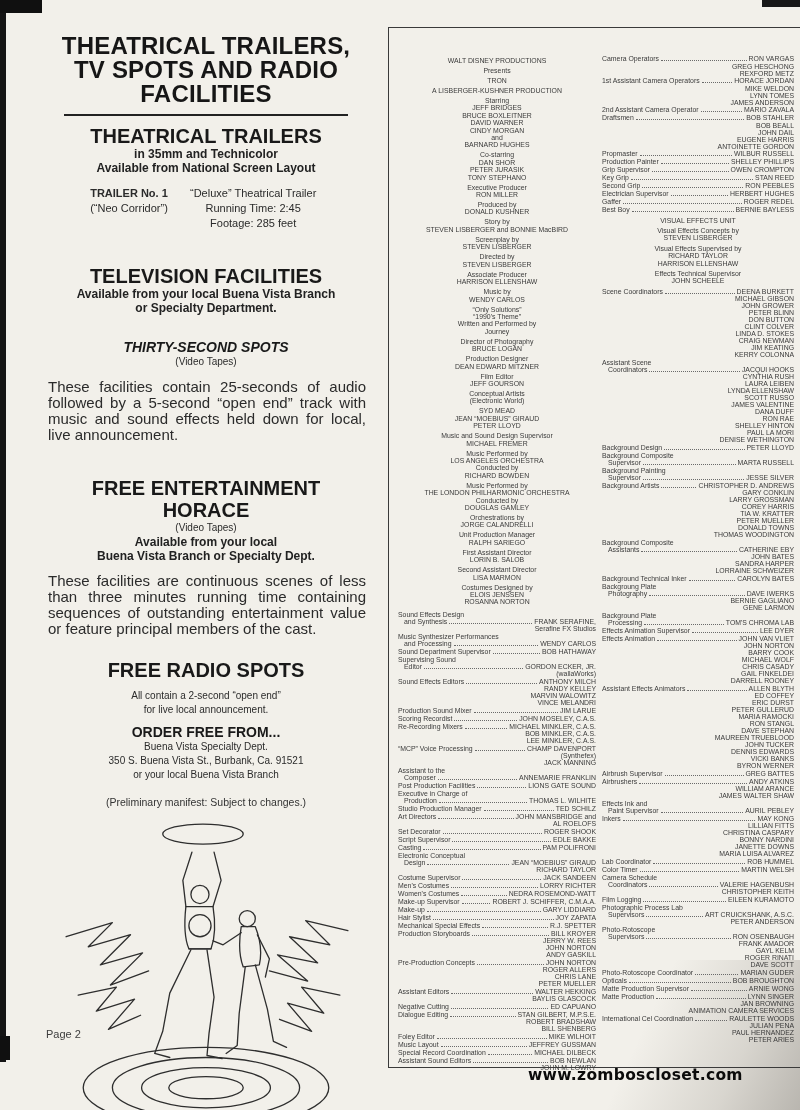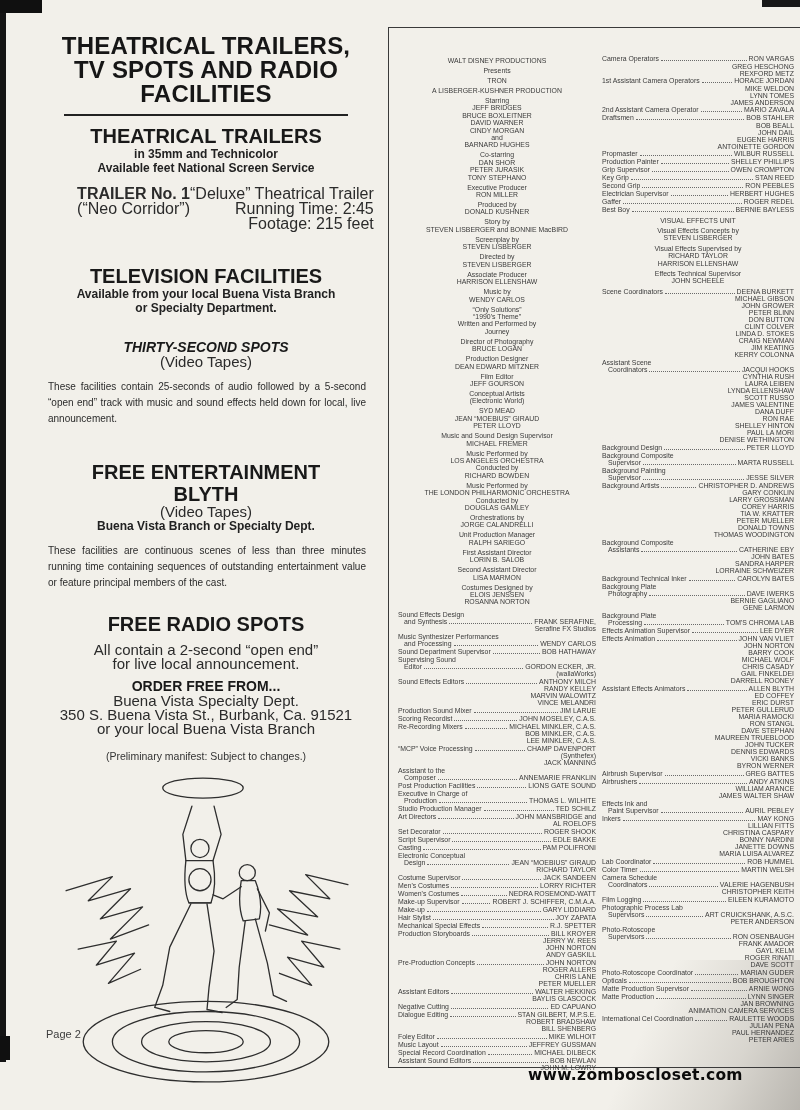--- a/index.html
+++ b/index.html
@@ -11,25 +11,25 @@
   .corner-tr{position:absolute;right:0;top:0;width:38px;height:7px;background:#181818;}
   .notch-bl{position:absolute;left:0;top:1036px;width:10px;height:24px;background:#101010;}
   .scan-shade{position:absolute;right:0;bottom:0;width:230px;height:150px;
     background:linear-gradient(115deg,rgba(0,0,0,0) 35%,rgba(125,119,110,0.22) 72%,rgba(92,87,80,0.38) 100%);}
   
   .leftcol{position:absolute;left:38px;top:34px;width:336px;text-align:center;color:#222;}
   .main-title{font-size:24px;line-height:24px;font-weight:700;color:#161616;letter-spacing:.2px;margin:0;}
   .rule{border:0;border-top:2px solid #222;margin:8px 26px 0 26px;}
   .sec-h{font-size:20px;line-height:22px;font-weight:700;color:#191919;margin:0;}
   .sub-b{font-size:12px;line-height:14px;font-weight:700;color:#222;}
-  .sub-r{font-size:15px;line-height:14px;color:#2b2b2b;}
+  .sub-r{font-size:10px;line-height:14px;color:#2b2b2b;}
   .mt34{margin-top:34px;} .mt24{margin-top:24px;font-style:italic;} .mt22{margin-top:22px;} .mt14{margin-top:14px;} .mt9{margin-top:9px;} .mt8{margin-top:8px;} .mt6{margin-top:7px;}
-  .para{font-size:10px;line-height:16px;text-align:justify;color:#2b2b2b;
+  .para{font-size:15px;line-height:16px;text-align:justify;color:#2b2b2b;
         width:318px;margin:10px 0 0 10px;}
-  .trailer-row{display:flex;text-align:right;margin:11px 0 12px 30px;font-size:16px;line-height:15px;color:#2b2b2b;}
+  .trailer-row{display:flex;text-align:center;margin:11px 0 12px 30px;font-size:11px;line-height:15px;color:#2b2b2b;}
   .trailer-left{width:122px;}
   .spots-h{font-size:14px;line-height:16px;font-weight:700;color:#191919;}
   .note{font-size:10.5px;color:#333;}
   .illu{margin-top:10px;}
   
   .credits-box{position:absolute;left:388px;top:27px;width:412px;height:1039px;
     border-top:1.5px solid #3a3a3a;border-left:1.5px solid #3a3a3a;border-bottom:1.5px solid #3a3a3a;}
   .midcol{position:absolute;left:398px;top:57px;width:198px;font-size:6.9px;color:#3a3a3a;}
   .rightcol{position:absolute;left:602px;top:55px;width:192px;font-size:6.9px;color:#3a3a3a;}
   .credit-block{text-align:center;margin-bottom:2.6px;}
@@ -67,45 +67,46 @@
   <div class="leftcol">
     <h1 class="main-title">
       <div>THEATRICAL TRAILERS,</div>
       <div>TV SPOTS AND RADIO</div>
       <div>FACILITIES</div>
     </h1>
     <hr class="rule">
 
     <div class="sec-h mt9">THEATRICAL TRAILERS</div>
     <div class="sub-b">in 35mm and Technicolor</div>
-    <div class="sub-b">Available feet National Screen Service</div>
+    <div class="sub-b">Available from National Screen Layout</div>
 
     <div class="trailer-row">
       <div class="trailer-left">
         <div style="font-weight:700">TRAILER No. 1</div>
         <div>(“Neo Corridor”)</div>
       </div>
       <div>
         <div>“Deluxe” Theatrical Trailer</div>
         <div>Running Time: 2:45</div>
-        <div>Footage: 215 feet</div>
+        <div>Footage: 285 feet</div>
       </div>
     </div>
 
     <div class="sec-h mt34">TELEVISION FACILITIES</div>
     <div class="sub-b">Available from your local Buena Vista Branch</div>
     <div class="sub-b">or Specialty Department.</div>
 
     <div class="spots-h mt24">THIRTY-SECOND SPOTS</div>
     <div class="sub-r">(Video Tapes)</div>
     <p class="para">These facilities contain 25-seconds of audio followed by a 5-second “open end” track with music and sound effects held down for local, live announcement.</p>
 
     <div class="sec-h mt34">FREE ENTERTAINMENT</div>
-    <div class="sec-h">BLYTH</div>
+    <div class="sec-h">HORACE</div>
     <div class="sub-r">(Video Tapes)</div>
+    <div class="sub-b">Available from your local</div>
     <div class="sub-b">Buena Vista Branch or Specialty Dept.</div>
     <p class="para mt8">These facilities are continuous scenes of less than three minutes running time containing sequences of outstanding entertainment value or feature principal members of the cast.</p>
 
     <div class="sec-h mt22">FREE RADIO SPOTS</div>
     <div class="sub-r mt8">All contain a 2-second “open end”</div>
     <div class="sub-r">for live local announcement.</div>
     <div class="spots-h mt6">ORDER FREE FROM...</div>
     <div class="sub-r">Buena Vista Specialty Dept.</div>
     <div class="sub-r">350 S. Buena Vista St., Burbank, Ca. 91521</div>
     <div class="sub-r">or your local Buena Vista Branch</div>

